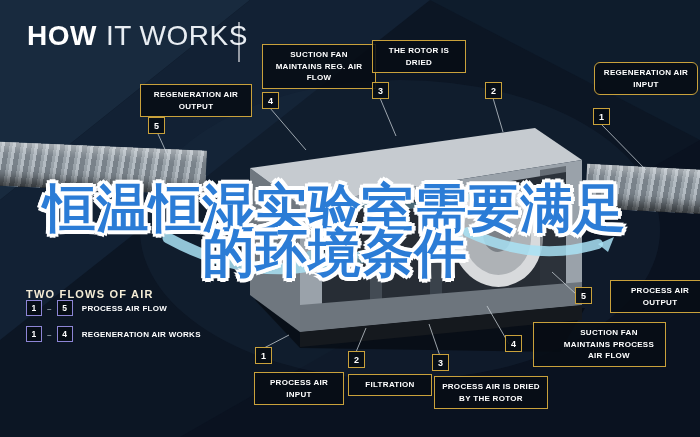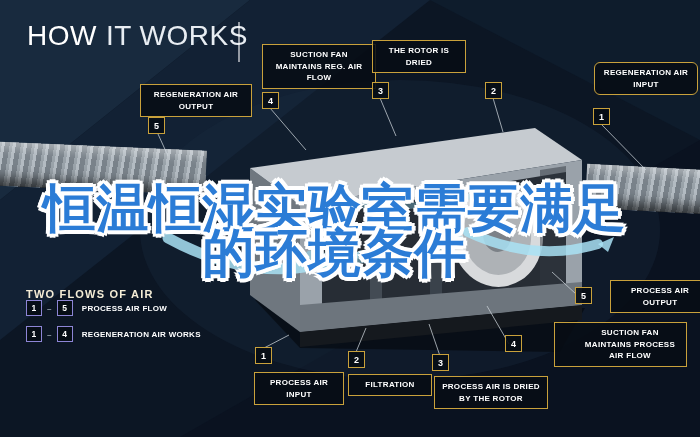--- a/index.html
+++ b/index.html
@@ -13,21 +13,21 @@
   #duct-left{left:-10px;top:146px;width:216px;transform:rotate(2.5deg);}
   #duct-right{left:586px;top:167px;width:122px;transform:rotate(3deg);}
   #machine-layer{z-index:3;}
   .callout{position:absolute;z-index:6;border:1px solid #c9a13b;background:rgba(7,13,21,.88);
     color:#fff;font-size:8px;font-weight:bold;letter-spacing:.3px;line-height:1.45;text-align:center;
     text-transform:uppercase;padding:4px 5px;margin-left:12px;}
   .badge{position:absolute;z-index:6;width:15px;height:15px;border:1px solid #c9a13b;
     background:rgba(7,13,21,.92);color:#fff;font-size:9px;font-weight:bold;
     display:flex;align-items:center;justify-content:center;}
   #title{position:absolute;left:27px;top:20px;z-index:7;color:#fff;font-size:28px;letter-spacing:.5px;white-space:nowrap;}
-  #title .t-bold{font-weight:normal;margin-top:20px;}
+  #title .t-bold{font-weight:bold;margin-top:20px;}
   #title .t-light{font-weight:normal;color:#e8edf2;margin-left:9px;}
   #title-divider{position:absolute;left:238px;top:22px;width:2px;height:40px;background:rgba(255,255,255,.55);z-index:7;}
   .cn{position:absolute;left:10px;width:650px;z-index:9;text-align:center;font-weight:bold;color:#2b7cd6;
     font-size:52px;letter-spacing:1px;
     text-shadow:-3px -3px 0 #fff,3px -3px 0 #fff,-3px 3px 0 #fff,3px 3px 0 #fff,
                 -4px 0 0 #fff,4px 0 0 #fff,0 -4px 0 #fff,0 4px 0 #fff;}
   #cn-line1{top:174px;}
   #cn-line2{top:219px;}
   #legend{position:absolute;left:26px;top:288px;z-index:6;}
   #legend-title{color:#f5edd6;font-size:11px;font-weight:bold;letter-spacing:1.2px;}
@@ -103,21 +103,21 @@
   <div class="badge" style="left:372px;top:82px;">3</div>
 
   <div class="badge" style="left:485px;top:82px;">2</div>
 
   <div class="callout" style="left:582px;top:62px;width:92px;border-radius:6px;">REGENERATION AIR INPUT</div>
   <div class="badge" style="left:593px;top:108px;">1</div>
 
   <div class="callout" style="left:598px;top:280px;width:88px;">PROCESS AIR OUTPUT</div>
   <div class="badge" style="left:575px;top:287px;">5</div>
 
-  <div class="callout" style="left:542px;top:322px;width:102px;padding-left:24px;">SUCTION FAN MAINTAINS PROCESS AIR FLOW</div>
+  <div class="callout" style="left:521px;top:322px;width:102px;padding-left:24px;">SUCTION FAN MAINTAINS PROCESS AIR FLOW</div>
   <div class="badge" style="left:505px;top:335px;">4</div>
 
   <div class="callout" style="left:422px;top:376px;width:102px;">PROCESS AIR IS DRIED BY THE ROTOR</div>
   <div class="badge" style="left:432px;top:354px;">3</div>
 
   <div class="callout" style="left:336px;top:374px;width:72px;">FILTRATION</div>
   <div class="badge" style="left:348px;top:351px;">2</div>
 
   <div class="callout" style="left:242px;top:372px;width:78px;">PROCESS AIR INPUT</div>
   <div class="badge" style="left:255px;top:347px;">1</div>

